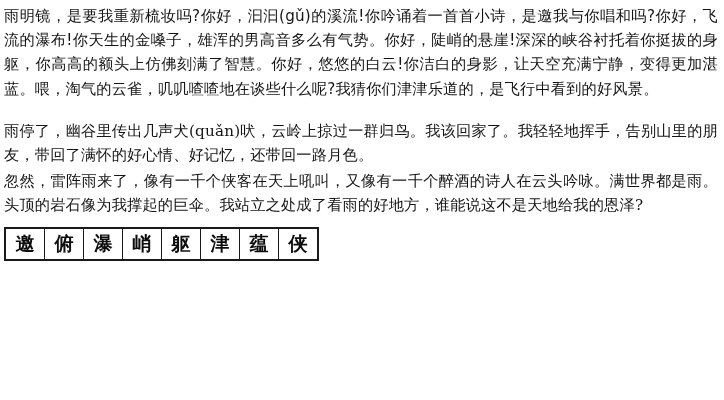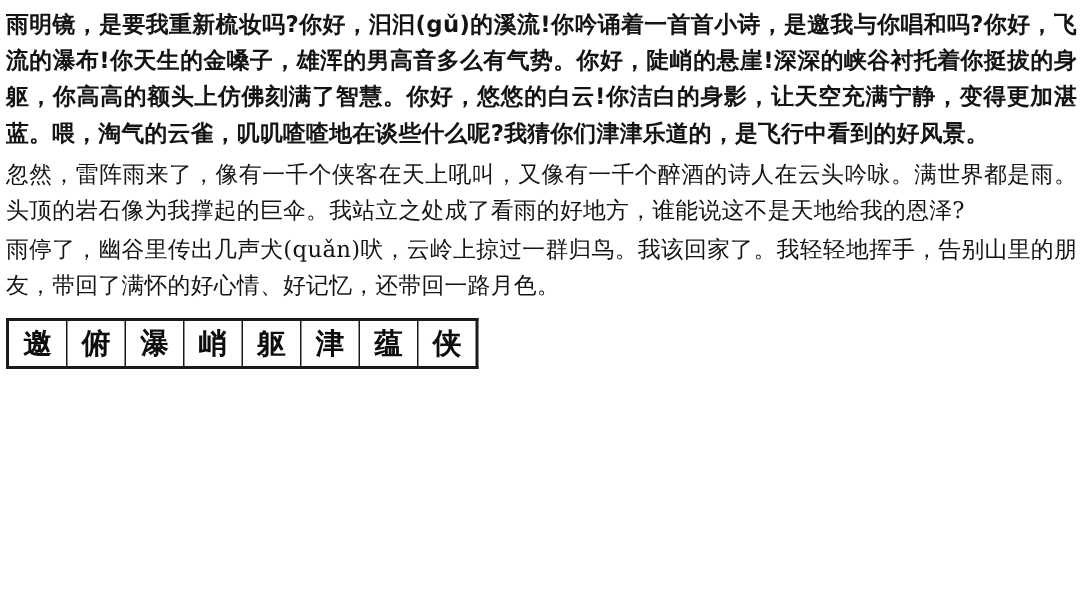--- a/index.html
+++ b/index.html
@@ -26,21 +26,21 @@
     line-height: 24.2px;
     text-align: justify;
     text-justify: inter-ideograph;
     letter-spacing: 0.2px;
     margin: 0 0 2px 0;
     color: #141414;
   }
   .para.serifish {
     font-family: "DejaVu Serif", "Liberation Serif", serif;
   }
-  .p1 { margin-bottom: 3px; font-weight: bold; }
+  .p1 { margin-bottom: 18px; }
   .p2 { margin-top: 2px; }
   .p3 { margin-top: 1px; }
   .p4 { margin-top: 1px; }
   .char-table {
     margin-top: 9px;
     border-collapse: collapse;
     border: 2px solid #1a1a1a;
     table-layout: fixed;
   }
   .char-table td {
@@ -58,23 +58,23 @@
   .char-table tr { height: 30px; }
 </style>
 </head>
 <body>
 
 <div class="page">
 
   <p class="para p1">雨明镜，是要我重新梳妆吗?你好，汩汩(gǔ)的溪流!你吟诵着一首首小诗，是邀我与你唱和吗?你好，飞流的瀑布!你天生的金嗓子，雄浑的男高音多么有气势。你好，陡峭的悬崖!深深的峡谷衬托着你挺拔的身躯，你高高的额头上仿佛刻满了智慧。你好，悠悠的白云!你洁白的身影，让天空充满宁静，变得更加湛蓝。喂，淘气的云雀，叽叽喳喳地在谈些什么呢?我猜你们津津乐道的，是飞行中看到的好风景。</p>
 
 
+  <p class="para serifish p4">雨停了，幽谷里传出几声犬(quǎn)吠，云岭上掠过一群归鸟。我该回家了。我轻轻地挥手，告别山里的朋友，带回了满怀的好心情、好记忆，还带回一路月色。</p>
+
   <p class="para serifish p3">忽然，雷阵雨来了，像有一千个侠客在天上吼叫，又像有一千个醉酒的诗人在云头吟咏。满世界都是雨。头顶的岩石像为我撑起的巨伞。我站立之处成了看雨的好地方，谁能说这不是天地给我的恩泽?</p>
-
-  <p class="para serifish p4">雨停了，幽谷里传出几声犬(quǎn)吠，云岭上掠过一群归鸟。我该回家了。我轻轻地挥手，告别山里的朋友，带回了满怀的好心情、好记忆，还带回一路月色。</p>
 
   <table class="char-table">
     <tbody>
         <tr>
       <td>邀</td>
       <td>俯</td>
       <td>瀑</td>
       <td>峭</td>
       <td>躯</td>
       <td>津</td>

